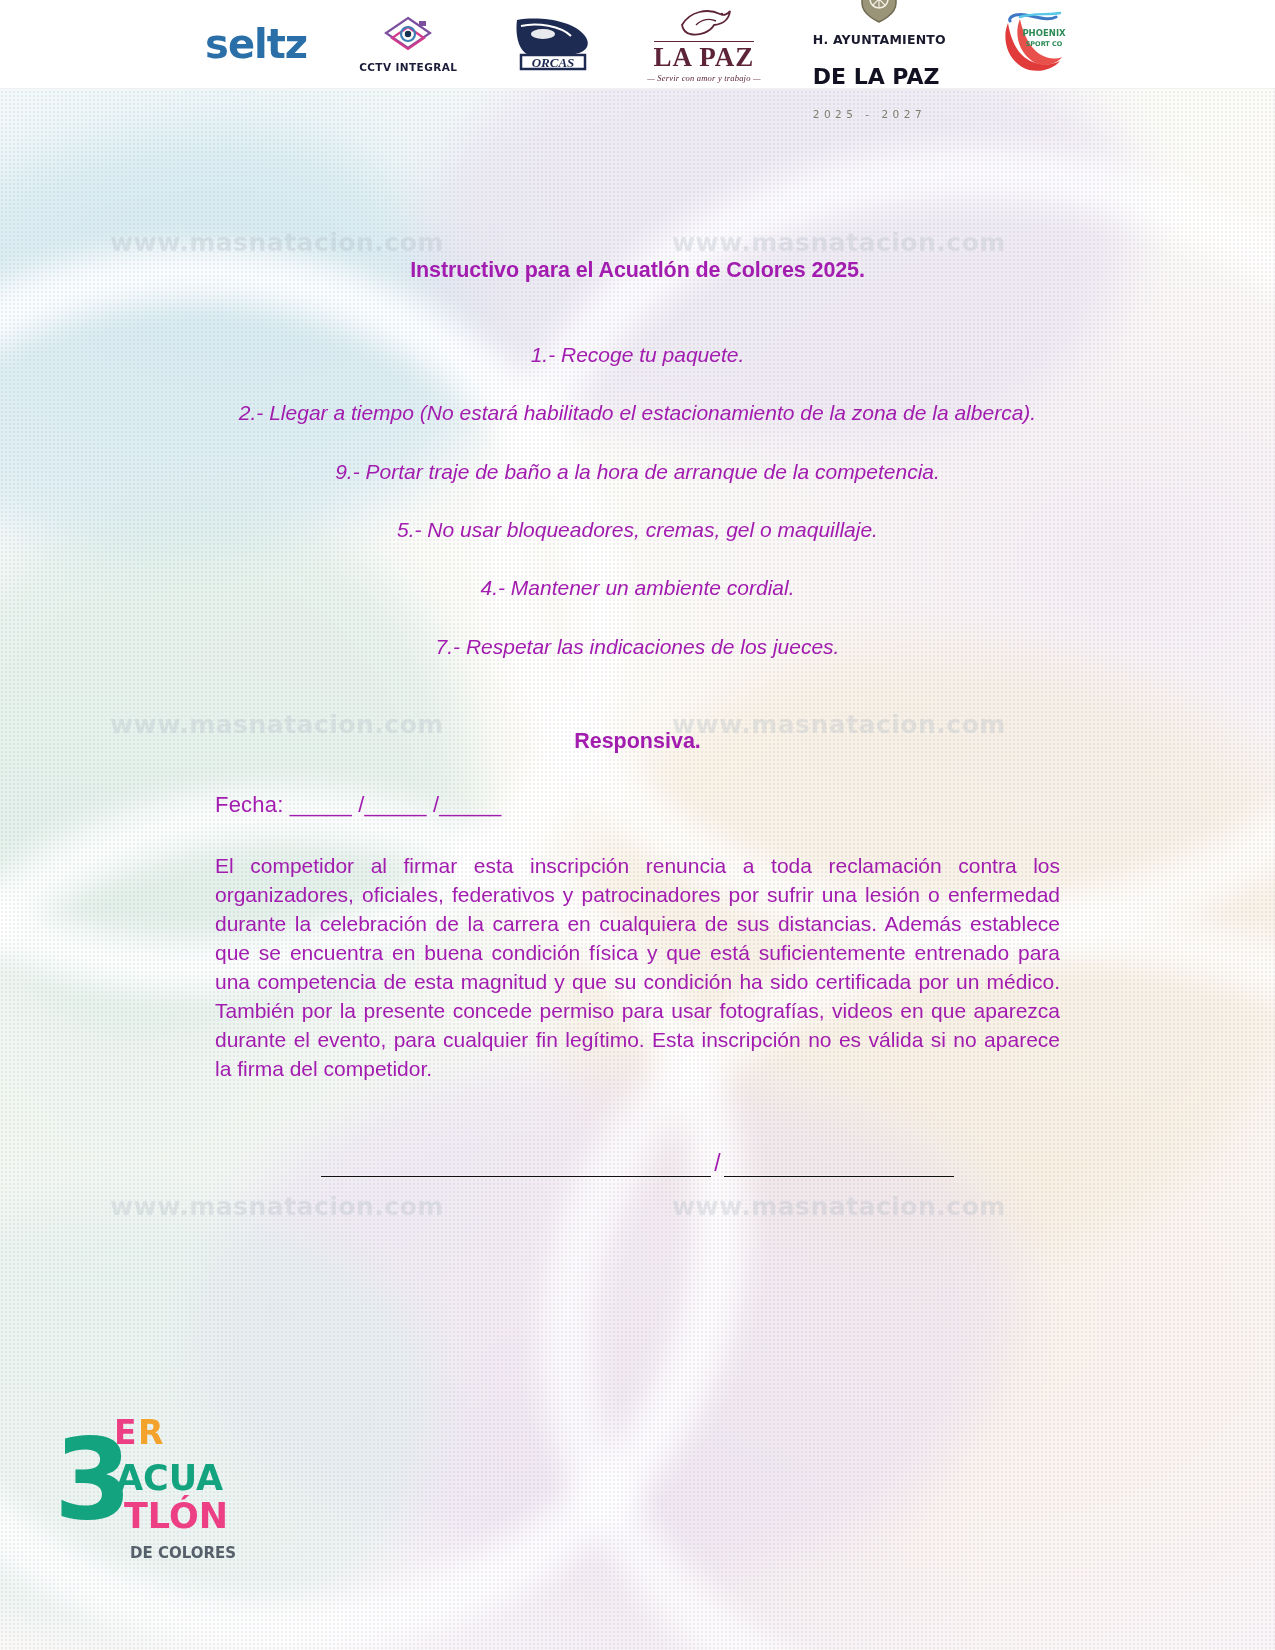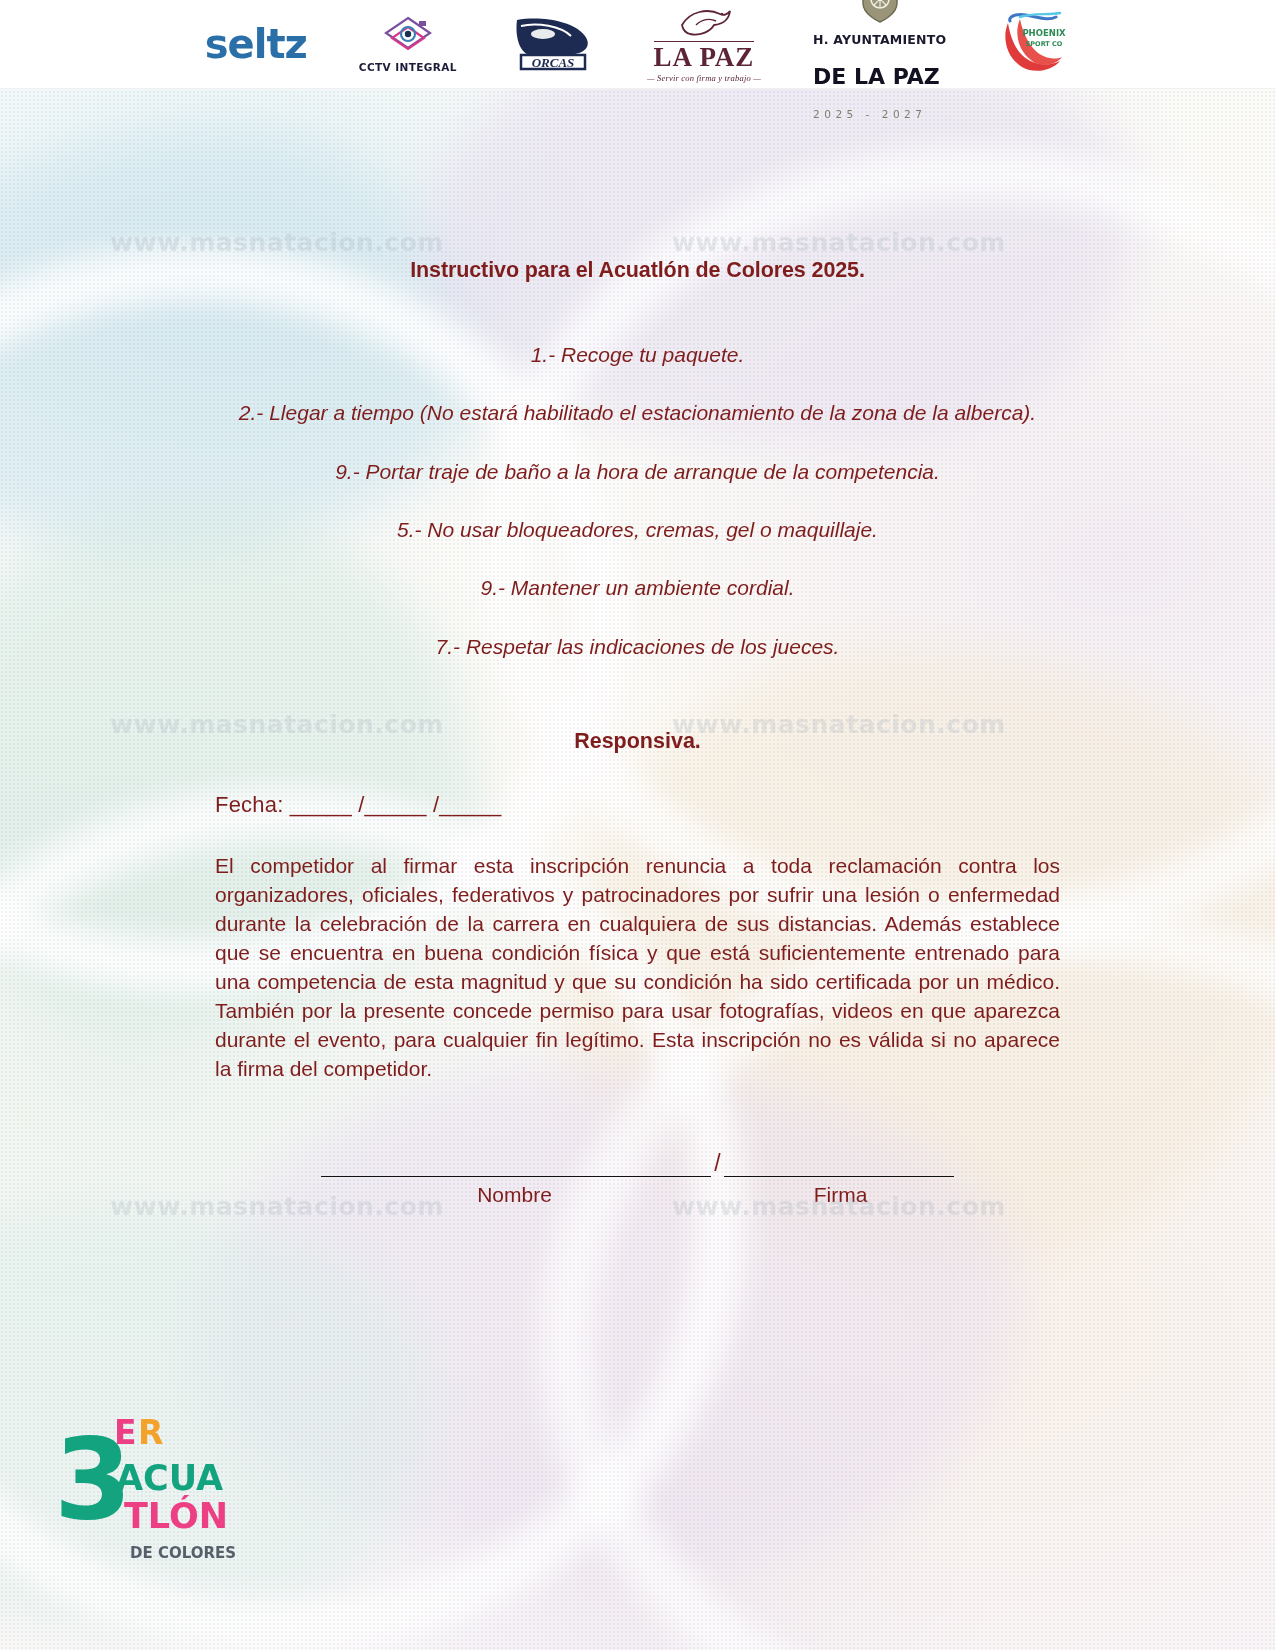--- a/index.html
+++ b/index.html
@@ -137,21 +137,21 @@
   .doc {
     position: absolute;
     left: 0; top: 86px;
     width: 1275px;
     z-index: 3;
   }
   .content {
     width: 845px;
     margin: 12px auto;
     padding-top: 0;
-    color: #7f1d1d;
+    color: #a21caf;
   }
   .doc-title {
     text-align: center;
     font-family: "Liberation Sans", sans-serif;
     font-weight: 700;
     font-size: 21.5px;
     margin-top: 172px;
     letter-spacing: -0.1px;
   }
   .rule-item {
@@ -286,21 +286,21 @@
       </svg>
     </div>
 
     <div class="logo lapaz-wrap">
       <svg width="56" height="34" viewBox="0 0 56 34">
         <path d="M6 20 C14 6 32 3 44 9 C48 11 52 9 54 6 C53 14 47 19 38 20 C34 27 24 31 14 29 C10 28 7 25 6 20 Z" fill="none" stroke="#5d2338" stroke-width="1.8"></path>
         <path d="M20 20 C26 14 34 13 40 16" fill="none" stroke="#5d2338" stroke-width="1.4"></path>
         <circle cx="46" cy="9" r="1.2" fill="#5d2338"></circle>
       </svg>
       <div class="lapaz-word">LA PAZ</div>
-      <div class="lapaz-tag">— Servir con firma y trabajo —</div>
+      <div class="lapaz-tag">— Servir con amor y trabajo —</div>
     </div>
 
     <div class="logo ayun">
       <svg width="40" height="56" viewBox="0 0 40 56">
         <path d="M3 4 L37 4 L37 34 C37 46 20 53 20 53 C20 53 3 46 3 34 Z" fill="#9a9478" stroke="#6f6a52" stroke-width="1.5"></path>
         <rect x="3" y="4" width="34" height="7" fill="#7e7960"></rect>
         <g fill="#6f6a52">
           <rect x="5" y="1" width="4" height="4"></rect>
             <rect x="12" y="1" width="4" height="4"></rect>
           <rect x="19" y="1" width="4" height="4"></rect>
@@ -332,38 +332,33 @@
 
   <div class="doc">
     <div class="content">
 
       <div class="doc-title">Instructivo para el Acuatlón de Colores 2025.</div>
 
       <div class="rule-item first">1.- Recoge tu paquete.</div>
       <div class="rule-item">2.- Llegar a tiempo (No estará habilitado el estacionamiento de la zona de la alberca).</div>
       <div class="rule-item">9.- Portar traje de baño a la hora de arranque de la competencia.</div>
       <div class="rule-item">5.- No usar bloqueadores, cremas, gel o maquillaje.</div>
-      <div class="rule-item">9.- Mantener un ambiente cordial.</div>
+      <div class="rule-item">4.- Mantener un ambiente cordial.</div>
       <div class="rule-item">7.- Respetar las indicaciones de los jueces.</div>
 
       <div class="section-head">Responsiva.</div>
 
       <div class="fecha-line">Fecha: _____ /_____ /_____</div>
 
       <div class="body-par">El competidor al firmar esta inscripción renuncia a toda reclamación contra los organizadores, oficiales, federativos y patrocinadores por sufrir una lesión o enfermedad durante la celebración de la carrera en cualquiera de sus distancias. Además establece que se encuentra en buena condición física y que está suficientemente entrenado para una competencia de esta magnitud y que su condición ha sido certificada por un médico. También por la presente concede permiso para usar fotografías, videos en que aparezca durante el evento, para cualquier fin legítimo. Esta inscripción no es válida si no aparece la firma del competidor.</div>
 
       <div class="sign-block">
         <div class="sign-line sl-name"></div>
         <div class="slash">/</div>
         <div class="sign-line sl-firm"></div>
-      </div>
-      <div class="sign-labels">
-        <div class="lbl-name">Nombre</div>
-        <div class="lbl-gap"></div>
-        <div class="lbl-firm">Firma</div>
       </div>
 
     </div>
   </div>
 
   <svg class="event-logo" viewBox="0 0 185 175">
     <text x="2" y="120" font-family="DejaVu Sans, sans-serif" font-size="112" font-weight="bold" fill="#13a37f">3</text>
     <text x="62" y="46" font-family="DejaVu Sans, sans-serif" font-size="33" font-weight="bold" fill="#ec3f84">E</text>
     <text x="86" y="46" font-family="DejaVu Sans, sans-serif" font-size="33" font-weight="bold" fill="#f3a32c">R</text>
     <text x="64" y="92" font-family="DejaVu Sans, sans-serif" font-size="35" font-weight="bold" fill="#13a37f">ACUA</text>

